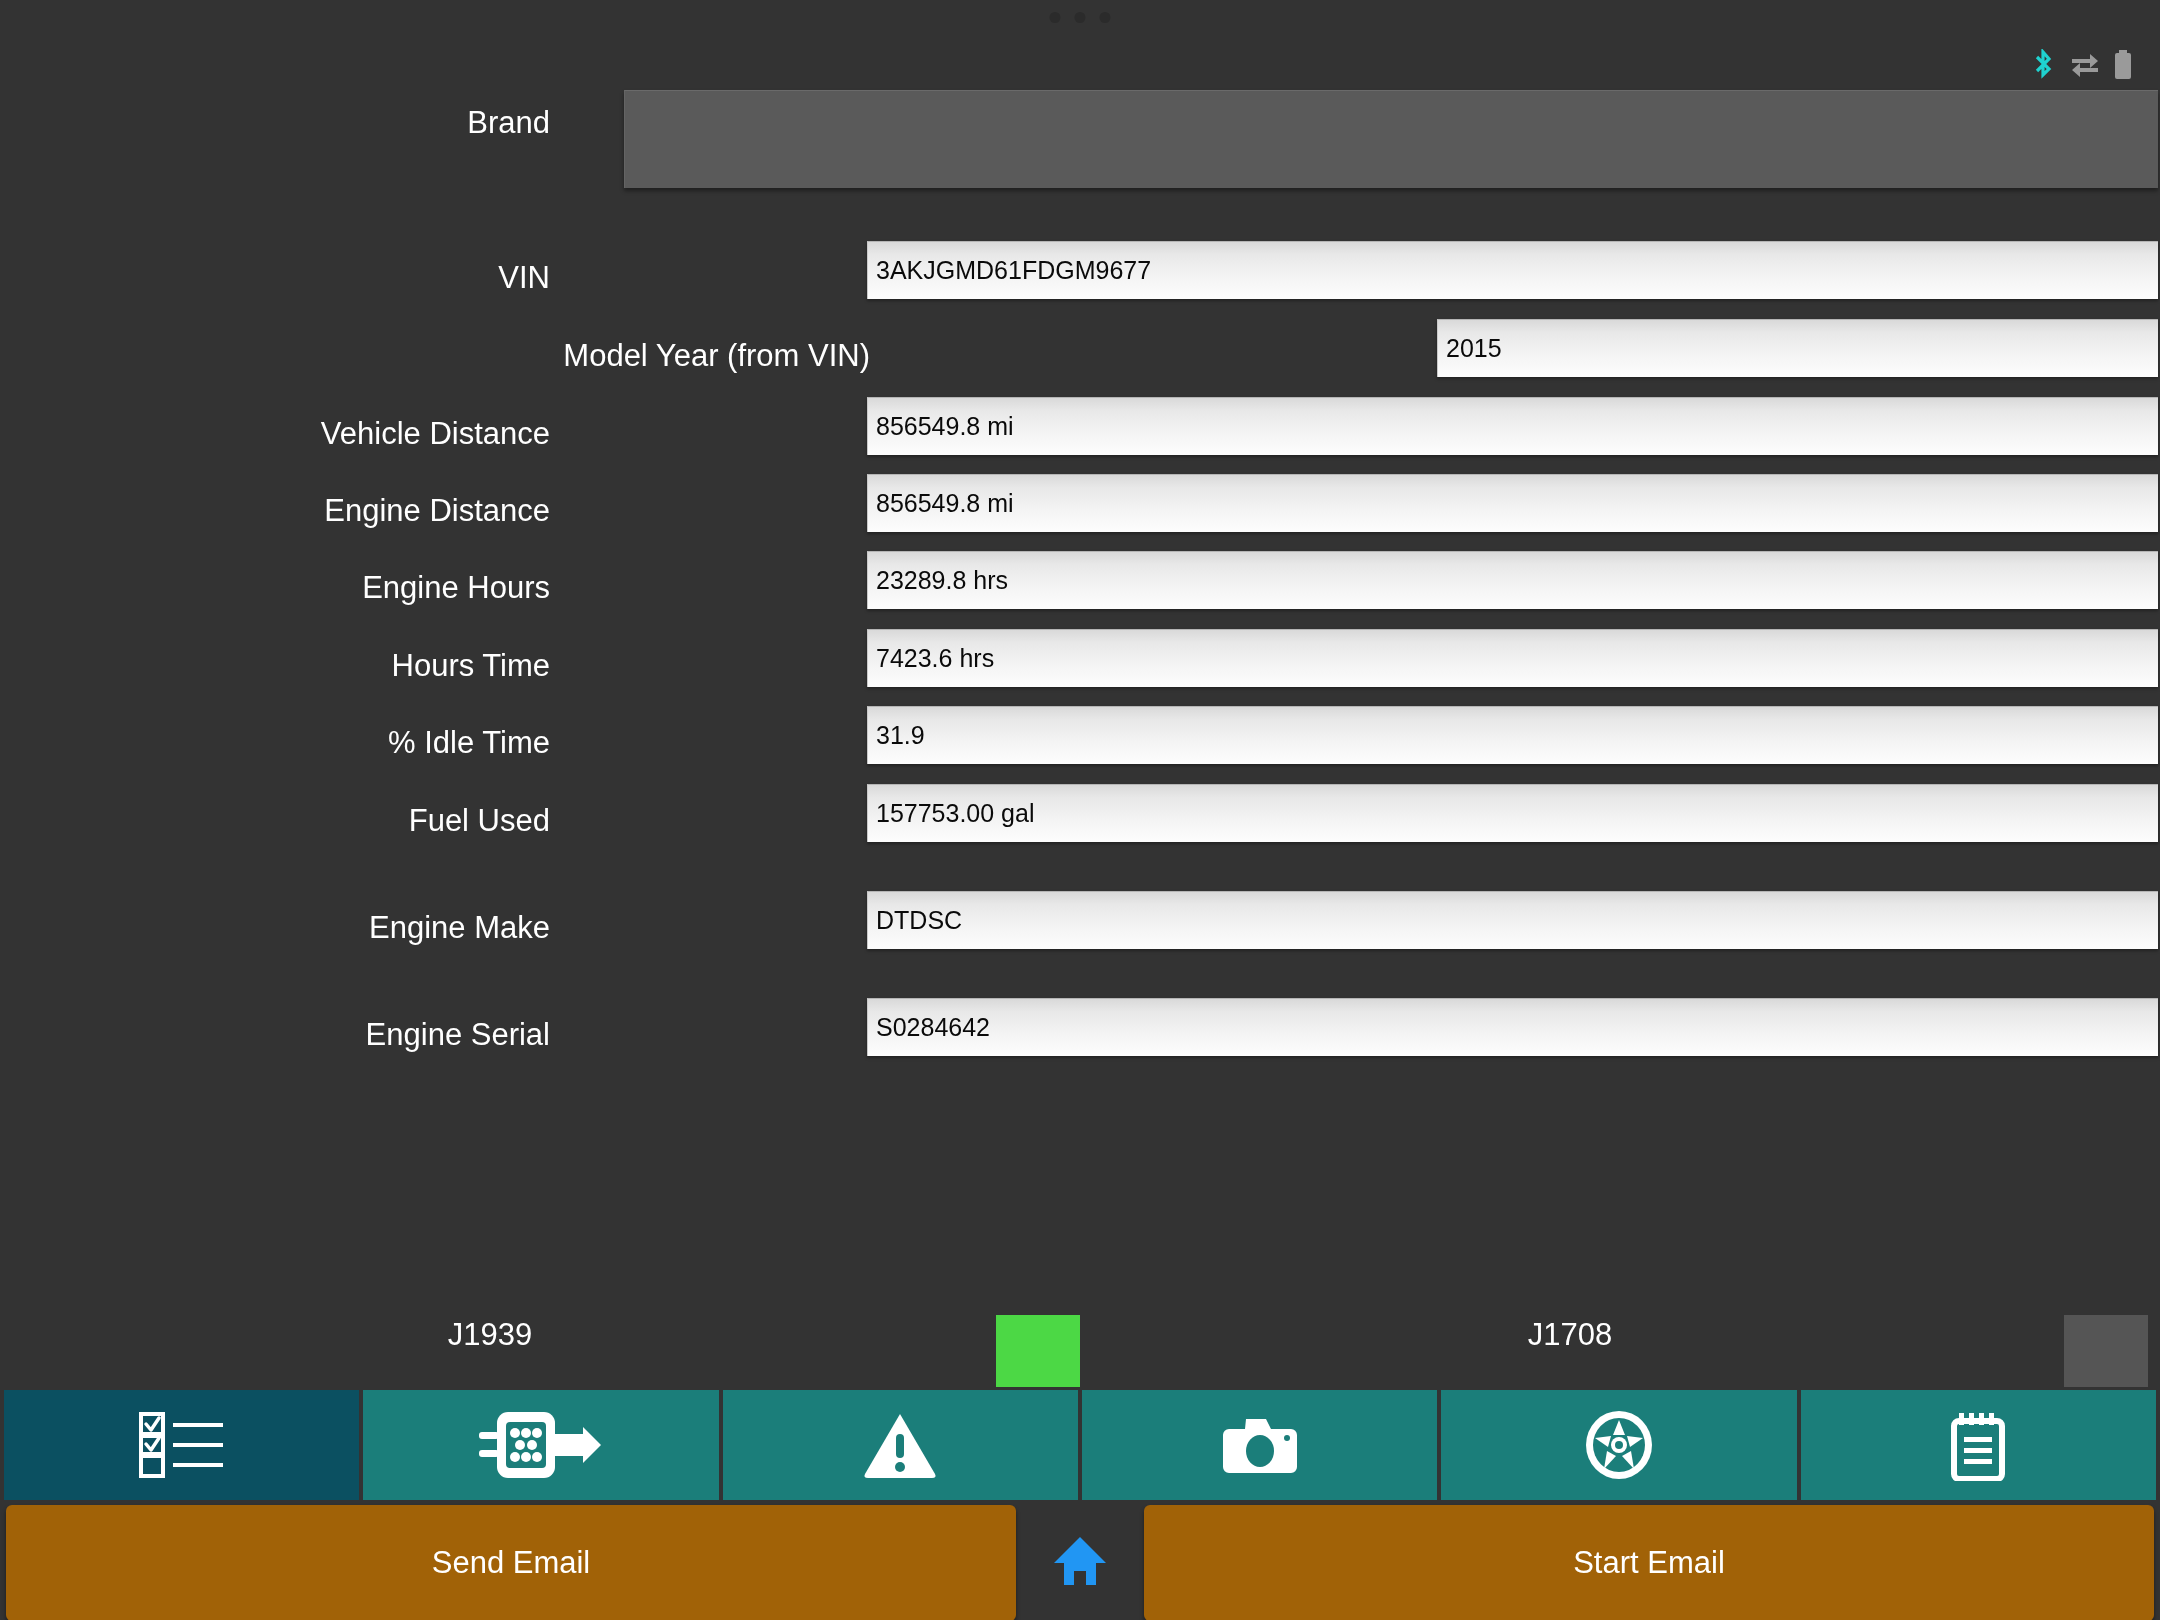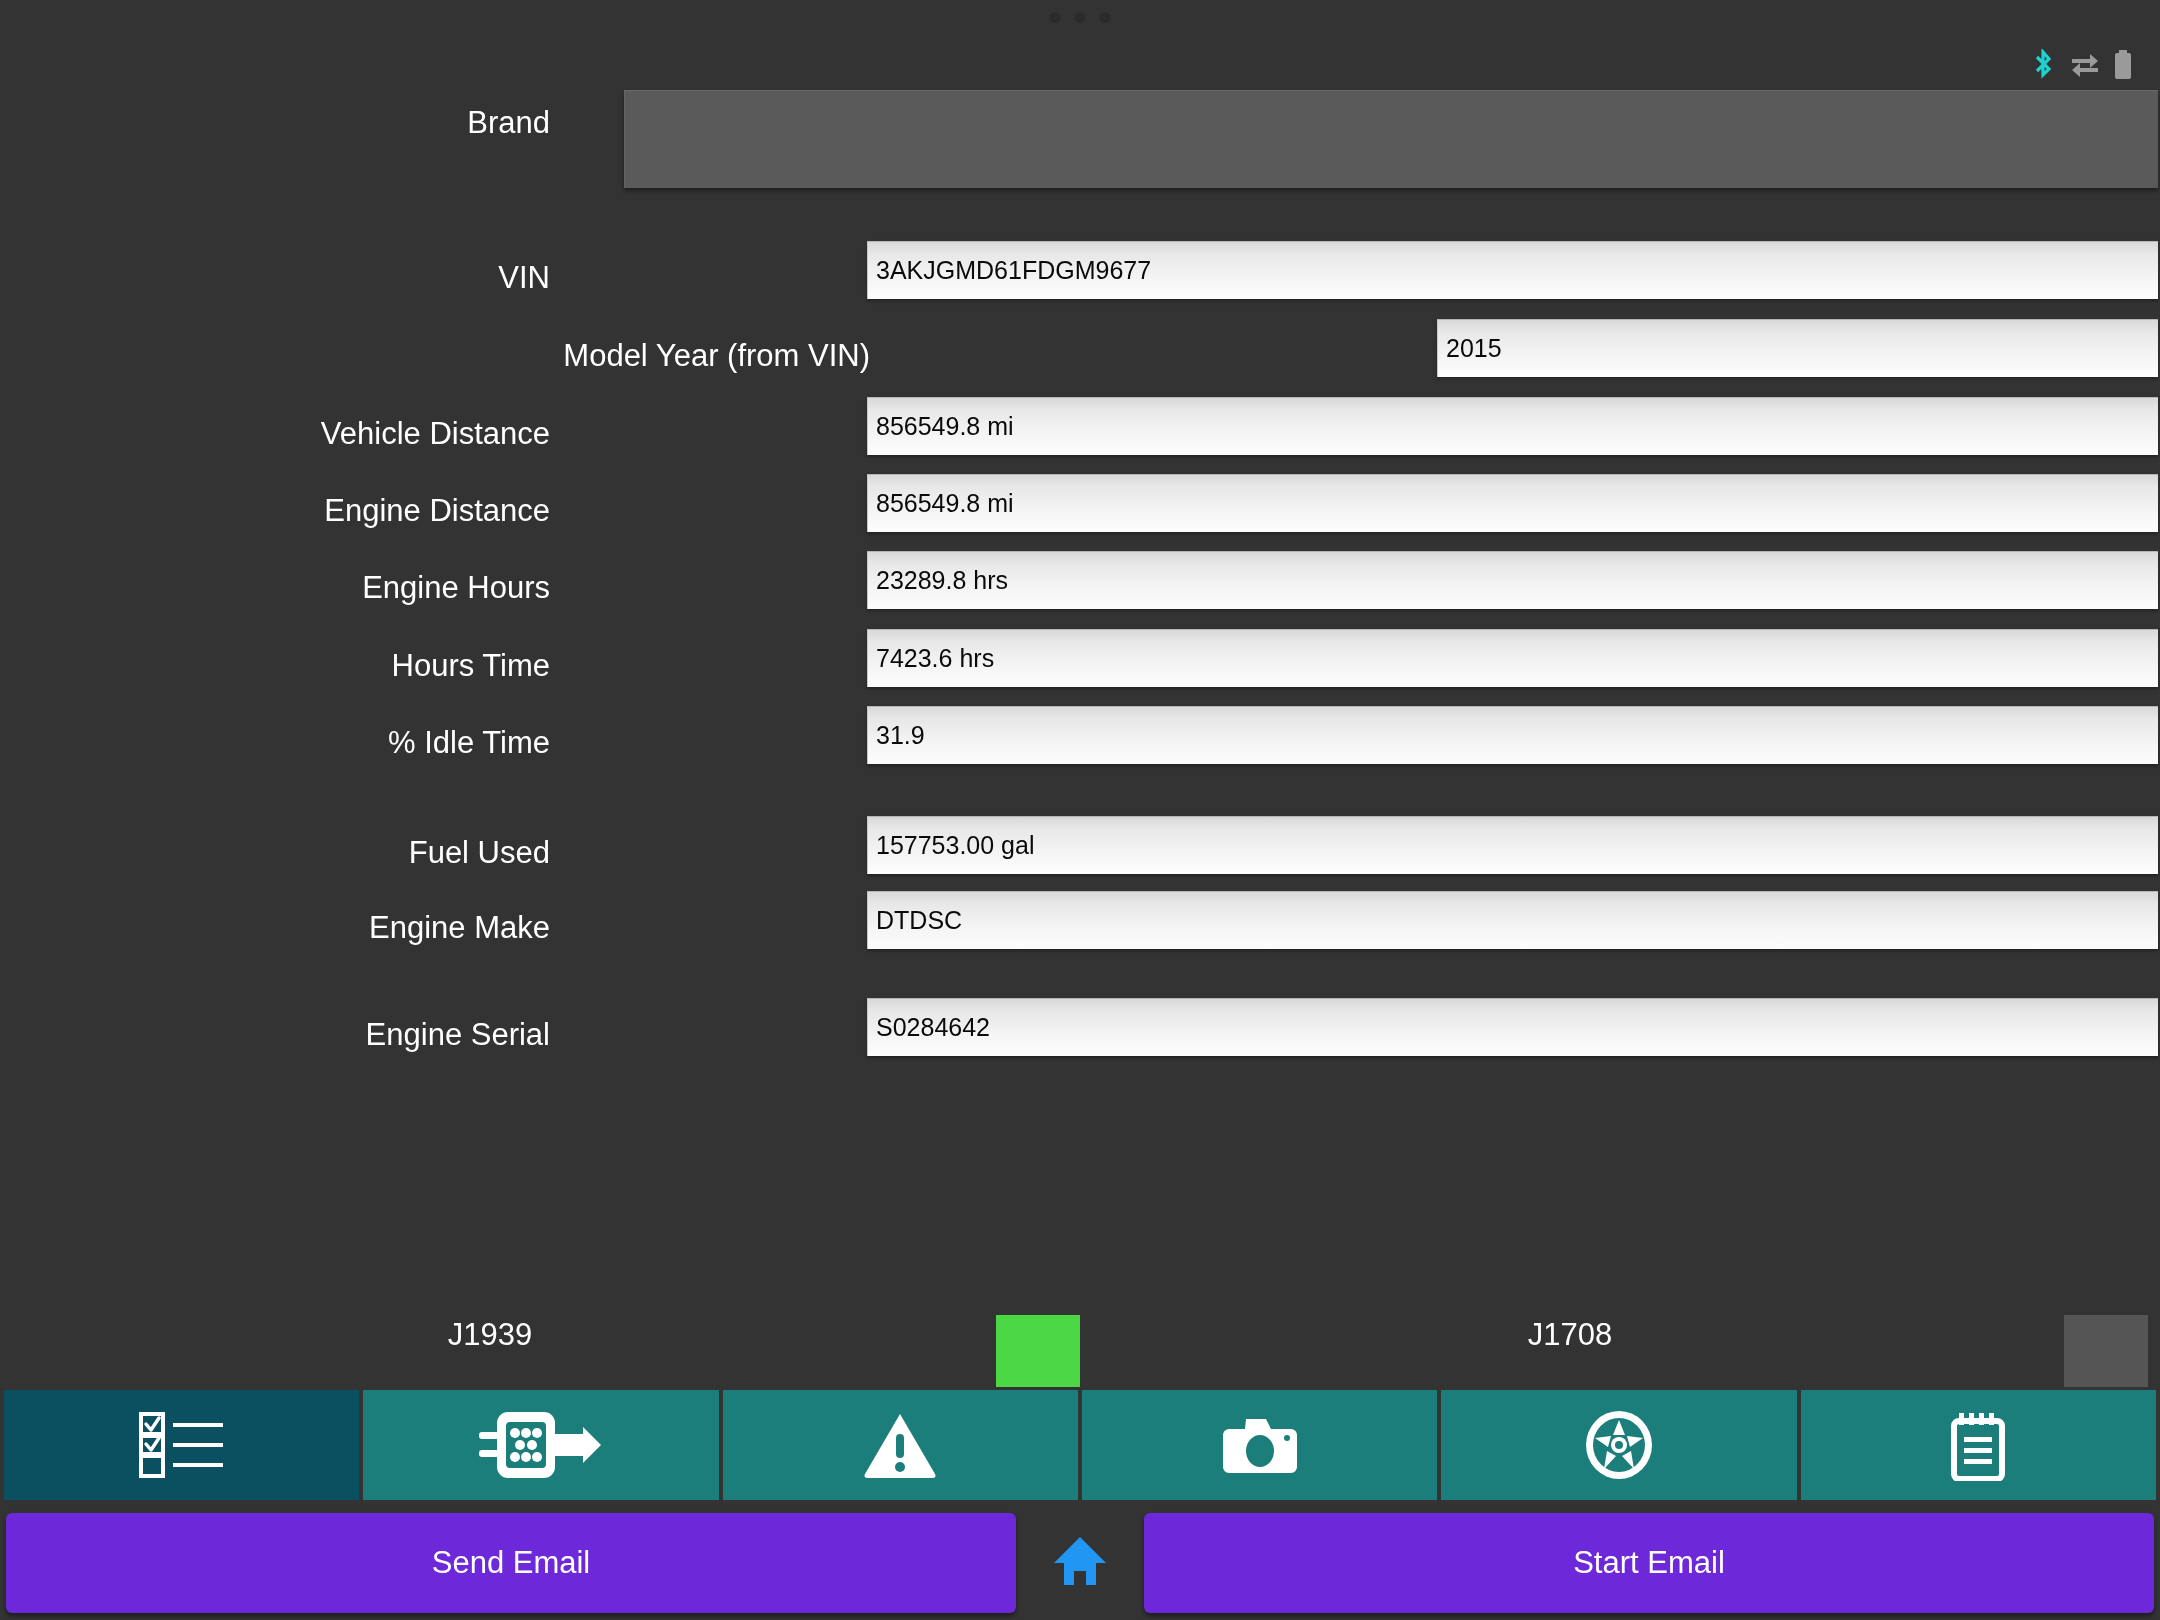--- a/index.html
+++ b/index.html
@@ -137,26 +137,26 @@
     position: absolute;
     left: 0; right: 0;
     bottom: 0;
     height: 112px;
     display: flex;
     align-items: center;
     padding: 8px 6px 10px 6px;
     gap: 0;
   }
   .btn-blue {
-    background: #6d28d9;
+    background: #a16207;
     color: #ffffff;
     font-size: 31px;
     border: none;
     border-radius: 6px;
-    height: 100px;
+    height: 116px;
     display: flex;
     align-items: center;
     justify-content: center;
     box-shadow: 0 3px 4px rgba(0,0,0,0.45);
     font-family: "Liberation Sans", sans-serif;
   }
   .btn-email { width: 1010px; }
   .btn-scan  { width: 1010px; }
   .home-btn {
     flex: 1 1 auto;
@@ -234,21 +234,21 @@
     <div class="row" style="top:611px;">
       <div class="label">Hours Time</div>
       <div class="field std">7423.6 hrs</div>
     </div>
 
     <div class="row" style="top:688px;">
       <div class="label">% Idle Time</div>
       <div class="field std">31.9</div>
     </div>
 
-    <div class="row" style="top:798px;">
+    <div class="row" style="top:766px;">
       <div class="label">Fuel Used</div>
       <div class="field std">157753.00 gal</div>
     </div>
 
     <div class="row" style="top:873px;">
       <div class="label">Engine Make</div>
       <div class="field std">DTDSC</div>
     </div>
 
     <div class="row" style="top:980px;">

